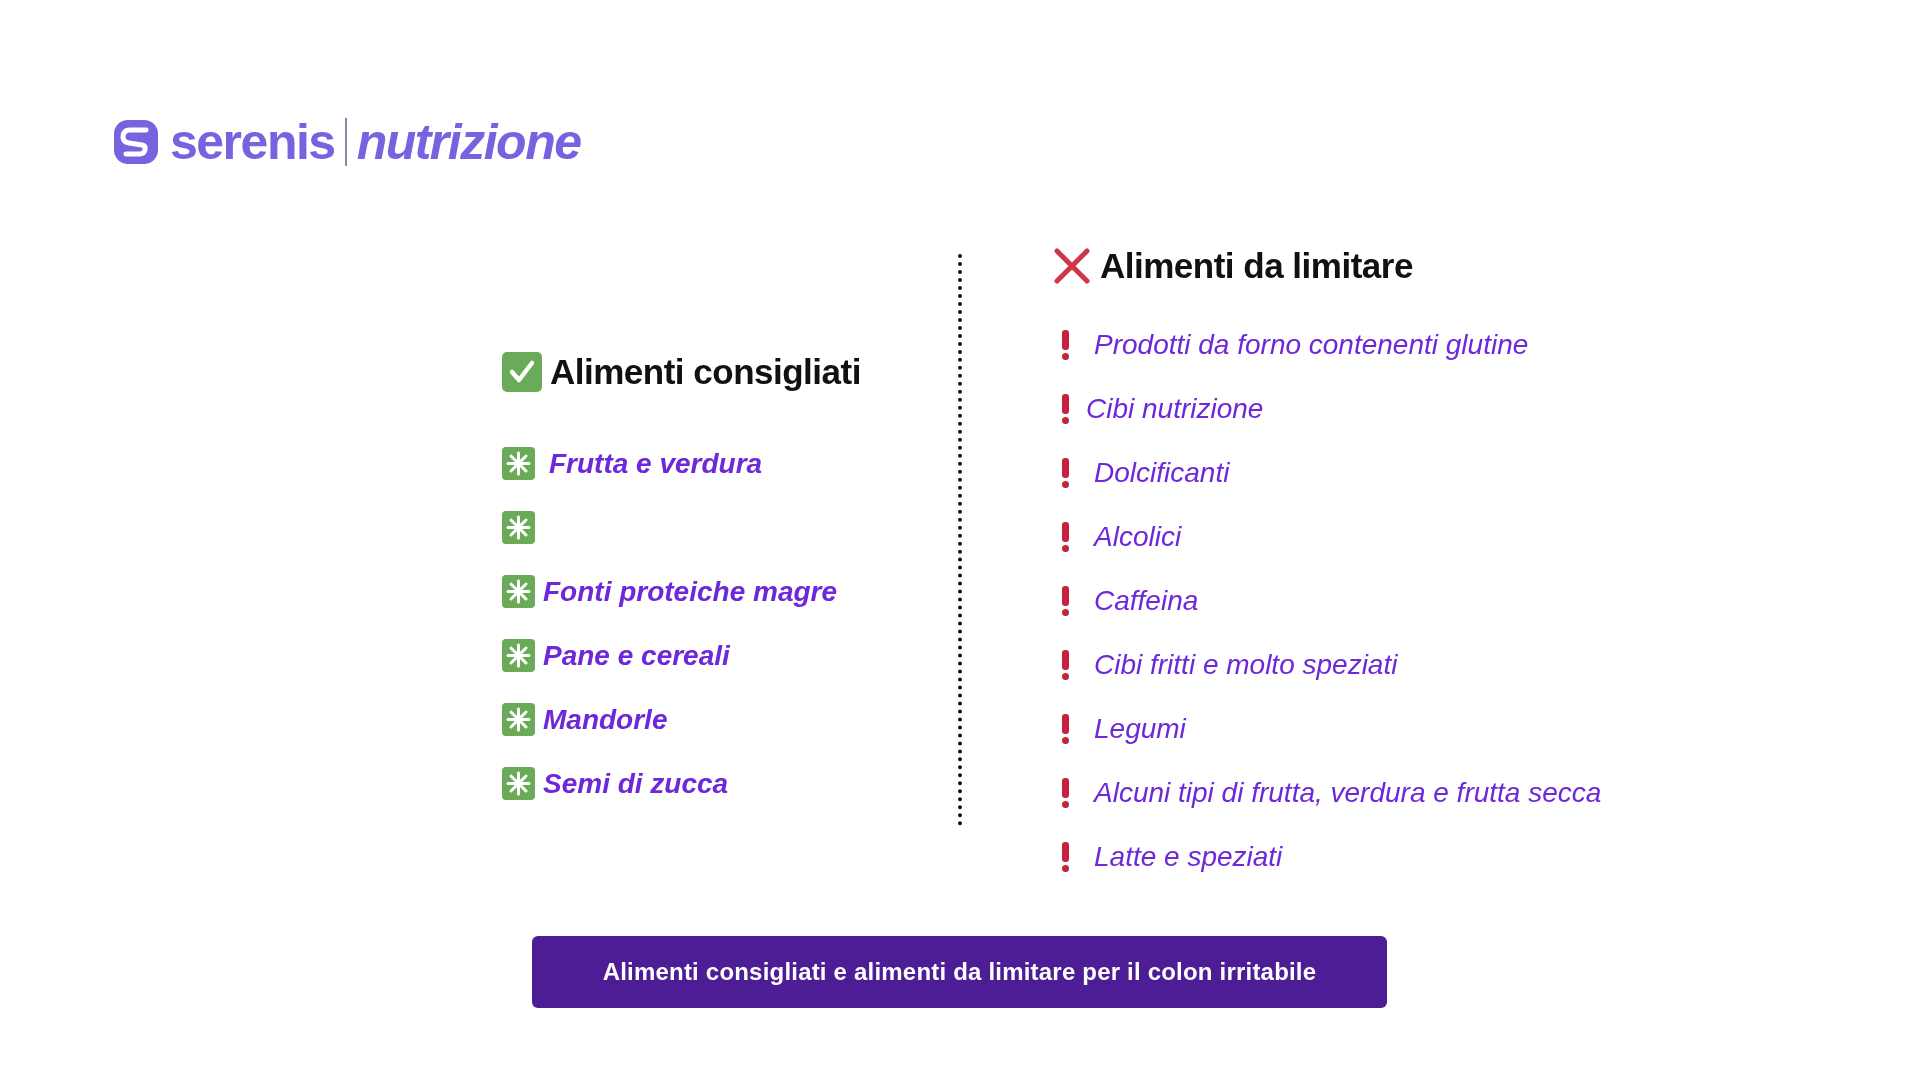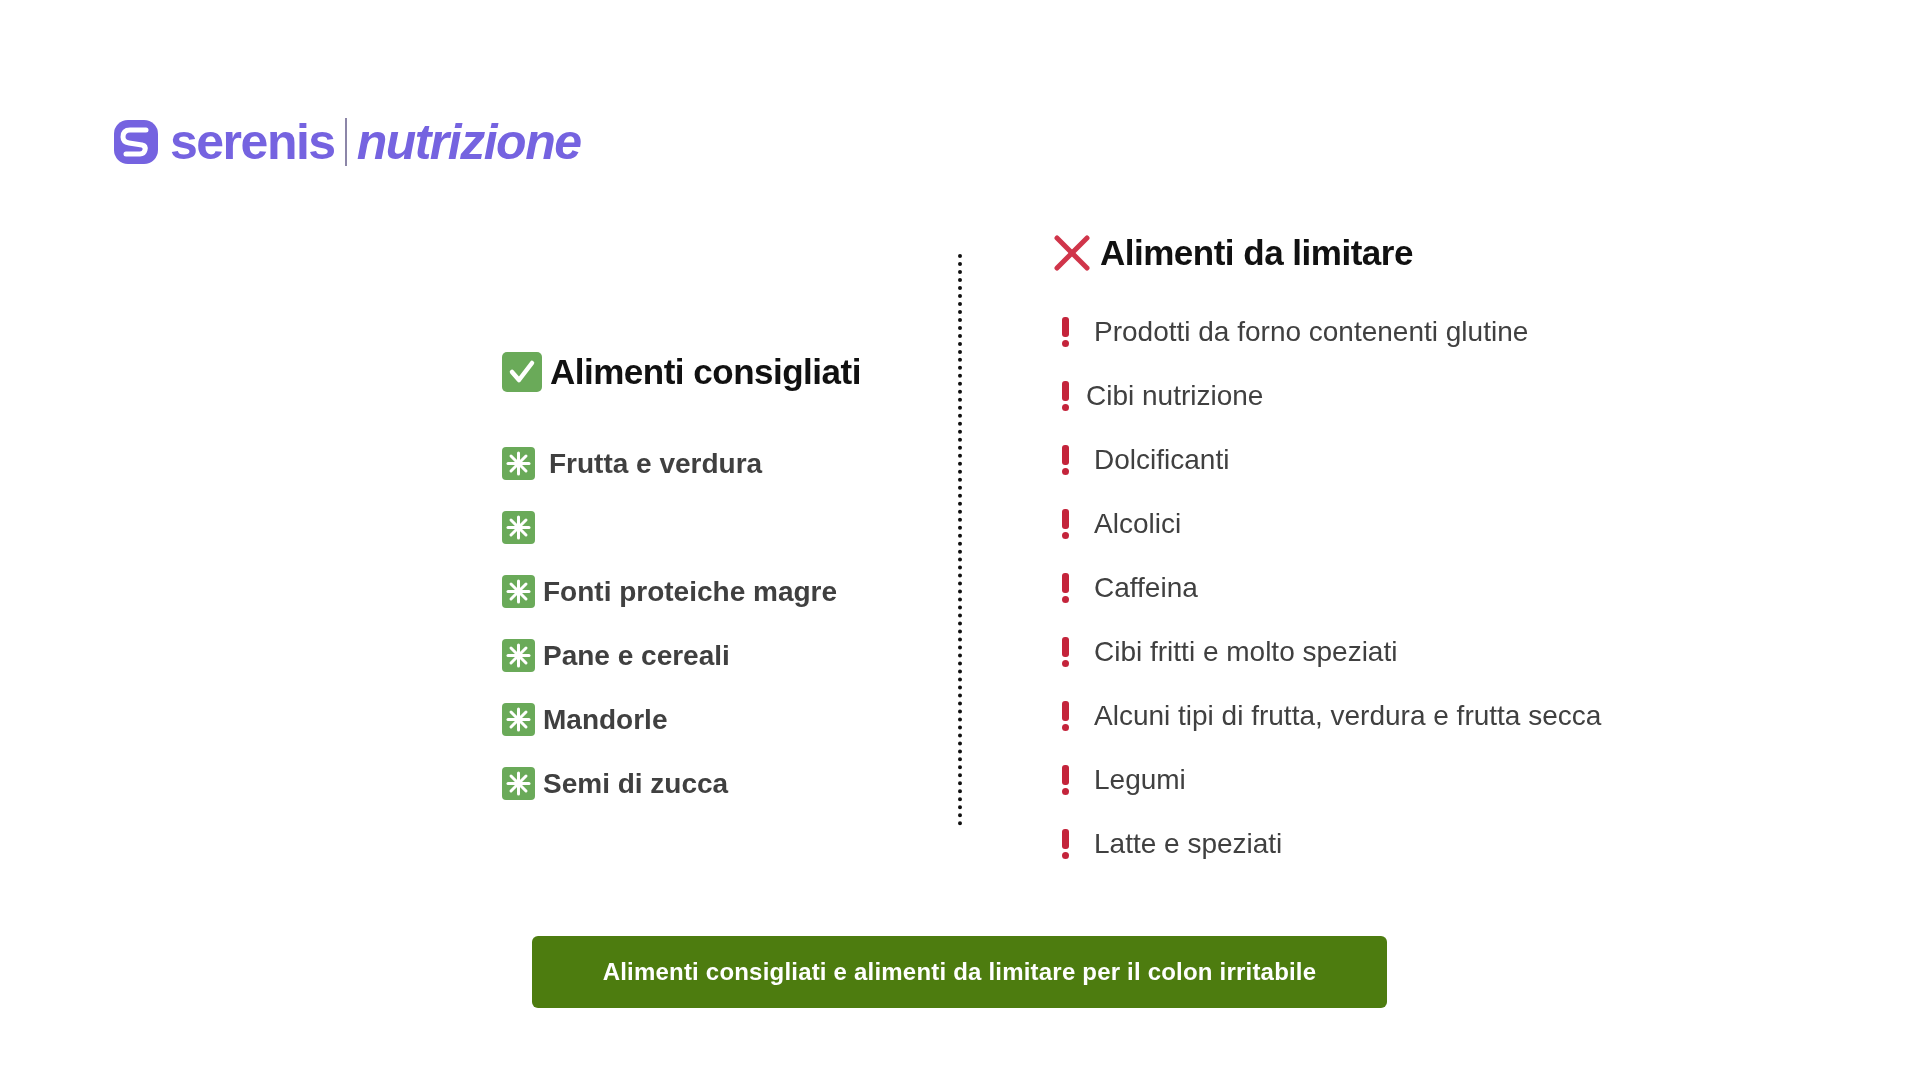--- a/index.html
+++ b/index.html
@@ -5,41 +5,41 @@
   html, body { margin:0; padding:0; }
   body { width:1920px; height:1080px; background:#ffffff; position:relative; overflow:hidden;
          font-family:"Liberation Sans", "DejaVu Sans", sans-serif; color:#111111; }
   .logo { position:absolute; left:112px; top:112px; height:60px; display:flex; align-items:center; }
   .logo-mark { width:48px; height:48px; margin-right:10px; }
   .logo-brand { font-size:50px; font-weight:700; color:#7563e0; letter-spacing:-1.5px; line-height:1; }
   .logo-sep { width:2px; height:48px; background:#8c86a8; margin:0 10px 0 10px; }
   .logo-sub { font-size:50px; font-weight:700; font-style:italic; color:#7563e0; letter-spacing:-1.5px; line-height:1;text-align:right; }
 
   .col-left { position:absolute; left:502px; top:326px;margin-top:24px; }
-  .col-right { position:absolute; left:1052px; top:231px; }
+  .col-right { position:absolute; left:1052px; top:244px; }
   .header { display:flex; align-items:center; height:44px; }
   .header-text { font-size:35px; font-weight:700; color:#111; letter-spacing:-0.5px; }
   .check-box { width:40px; height:40px; background:#6aaa59; border-radius:5px; margin-right:8px;
                display:flex; align-items:center; justify-content:center; }
   .x-mark { width:40px; height:40px; margin-right:8px; }
   .list { list-style:none; margin:0; padding:0; }
-  .item { display:flex; align-items:center; height:64px; font-size:28px; font-weight:400; color:#404040; }
+  .item { display:flex; align-items:center; height:64px; font-size:28px; font-weight:400; color:#6d28d9;font-style:italic; }
   .left-list { margin-top:22px; }
   .left-list .item { font-weight:600;align-items:flex-end; }
   .star-box { width:33px; height:33px; background:#6aaa59; border-radius:4px; margin-right:8px;
               display:flex; align-items:center; justify-content:center; }
   .right-list { margin-top:25px; }
   .bang { width:10px; margin:0 24px 0 8px; display:flex; flex-direction:column; align-items:center; }
   .bang .bar { width:7px; height:20px; background:#c4243b; border-radius:3px; }
   .bang .dot { width:7px; height:7px; background:#c4243b; border-radius:50%; margin-top:3px; }
   .right-list .item.tight .bang { margin-right:16px; }
 
   .divider { position:absolute; left:958px; top:254px; height:572px; border-left:4px dotted #111; }
 
-  .banner { position:absolute; left:532px; top:936px; width:855px; height:72px; background:#4d7c0f;
+  .banner { position:absolute; left:532px; top:936px; width:855px; height:72px; background:#4c1d95;
             border-radius:6px; display:flex; align-items:center; justify-content:center; }
   .banner-text { color:#ffffff; font-size:24px; font-weight:700; letter-spacing:0.2px; }
 </style>
 </head>
 <body>
 
 <div class="logo">
   <svg class="logo-mark" viewBox="0 0 48 48">
     <rect x="2" y="2" width="44" height="44" rx="14" fill="#7563e0"></rect>
     <path d="M34 12 L18 12 Q11 12 11 19 Q11 24 17 25 L30 27 Q34 28 33 32 Q32 36 28 36 L14 36" fill="none" stroke="#ffffff" stroke-width="5" stroke-linecap="round" stroke-linejoin="round"></path>
@@ -192,28 +192,28 @@
           <span class="bar"></span>
           <span class="dot"></span>
         </span>
       <span>Cibi fritti e molto speziati</span>
     </li>
     <li class="item">
       <span class="bang">
           <span class="bar"></span>
           <span class="dot"></span>
         </span>
+      <span>Legumi</span>
+    </li>
+    <li class="item">
+      <span class="bang">
+          <span class="bar"></span>
+          <span class="dot"></span>
+        </span>
       <span>Alcuni tipi di frutta, verdura e frutta secca</span>
-    </li>
-    <li class="item">
-      <span class="bang">
-          <span class="bar"></span>
-          <span class="dot"></span>
-        </span>
-      <span>Legumi</span>
     </li>
     <li class="item">
       <span class="bang">
           <span class="bar"></span>
           <span class="dot"></span>
         </span>
       <span>Latte e speziati</span>
     </li>
   </ul>
 </div>

